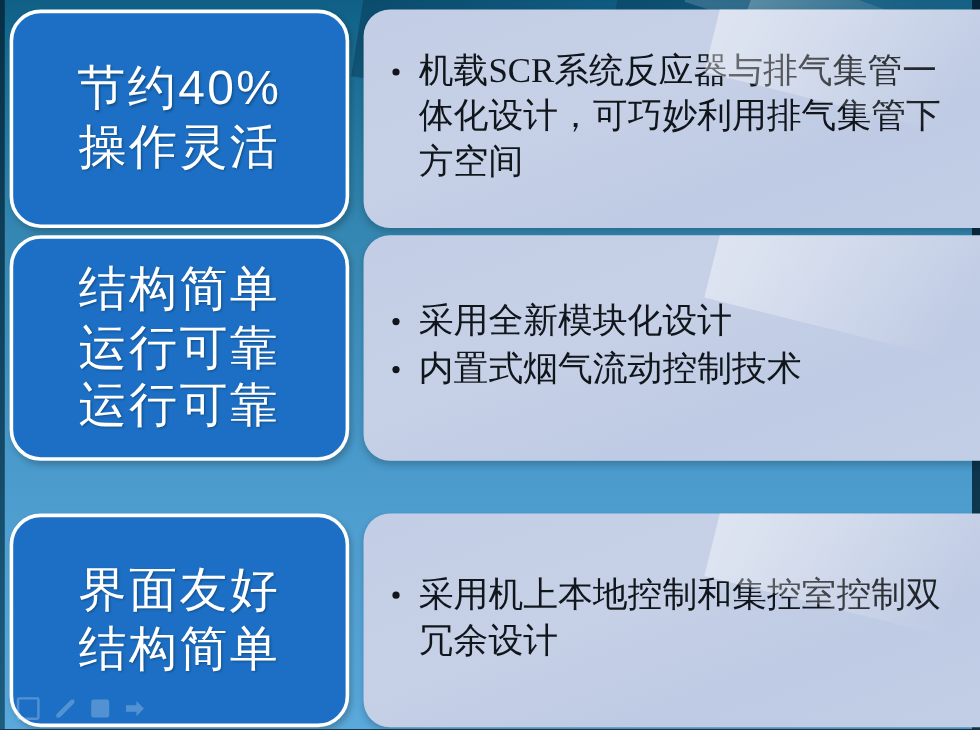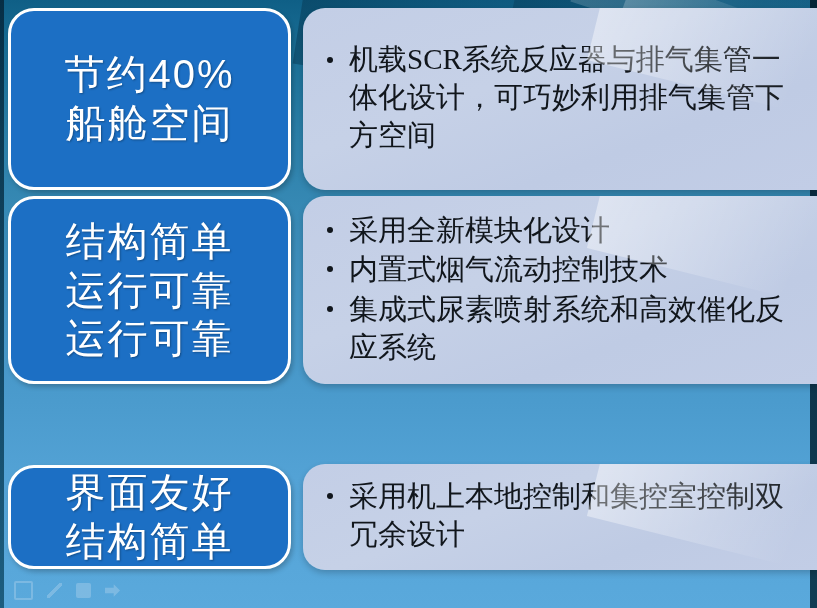--- a/index.html
+++ b/index.html
@@ -85,21 +85,21 @@
   
   .row {
     position: absolute;
     left: 0;
     width: 817px;
     display: flex;
     align-items: stretch;
   }
   .row-1 { top: 8px;   height: 182px; }
   .row-2 { top: 196px; height: 188px; }
-  .row-3 { top: 428px; height: 178px; align-items: center; }
+  .row-3 { top: 428px; height: 178px; }
 
   
   .label-box {
     position: relative;
     margin-left: 8px;
     width: 283px;
     flex: none;
     background: #1c6fc4;
     border: 3px solid #ffffff;
     border-radius: 26px;
@@ -217,21 +217,21 @@
   <div class="swoosh swoosh-a"></div>
   <div class="swoosh swoosh-b"></div>
   <div class="swoosh swoosh-c"></div>
 
   <div class="edge-left"></div>
   <div class="edge-right"></div>
 
   <div class="row row-1">
     <div class="label-box">
       <div class="label-line">节约40%</div>
-      <div class="label-line">船舱空间</div>
+      <div class="label-line">操作灵活</div>
     </div>
     <div class="content-panel">
       <ul class="bullet-list">
         <li class="bullet-item">
           <span class="dot"></span>
           <span class="btxt">机载SCR系统反应器与排气集管一体化设计，可巧妙利用排气集管下方空间</span>
         </li>
       </ul>
     </div>
   </div>
@@ -245,24 +245,20 @@
     <div class="content-panel">
       <ul class="bullet-list">
         <li class="bullet-item">
           <span class="dot"></span>
           <span class="btxt">采用全新模块化设计</span>
         </li>
         <li class="bullet-item">
           <span class="dot"></span>
           <span class="btxt">内置式烟气流动控制技术</span>
         </li>
-        <li class="bullet-item">
-          <span class="dot"></span>
-          <span class="btxt">集成式尿素喷射系统和高效催化反应系统</span>
-        </li>
       </ul>
     </div>
   </div>
 
   <div class="row row-3">
     <div class="label-box">
       <div class="label-line">界面友好</div>
       <div class="label-line">结构简单</div>
     </div>
     <div class="content-panel">

